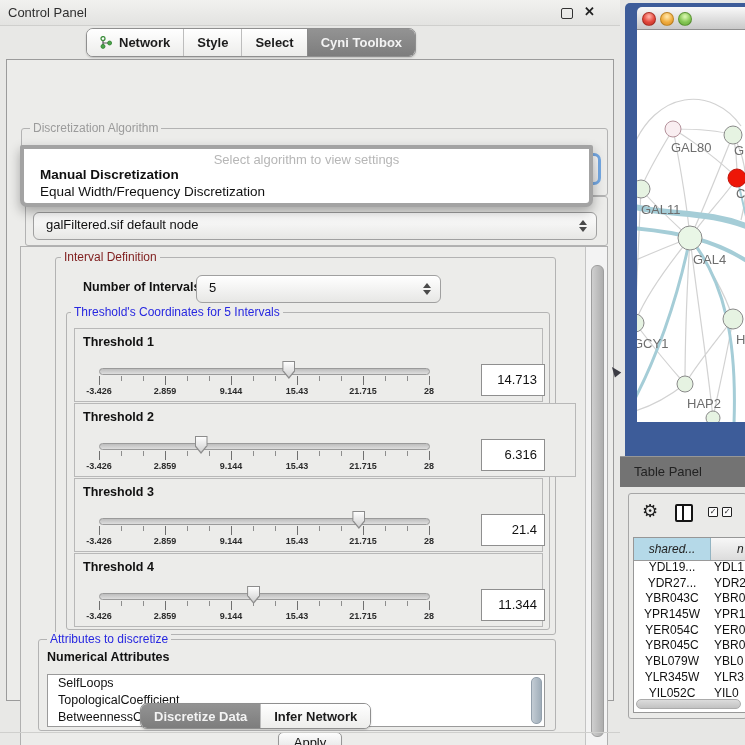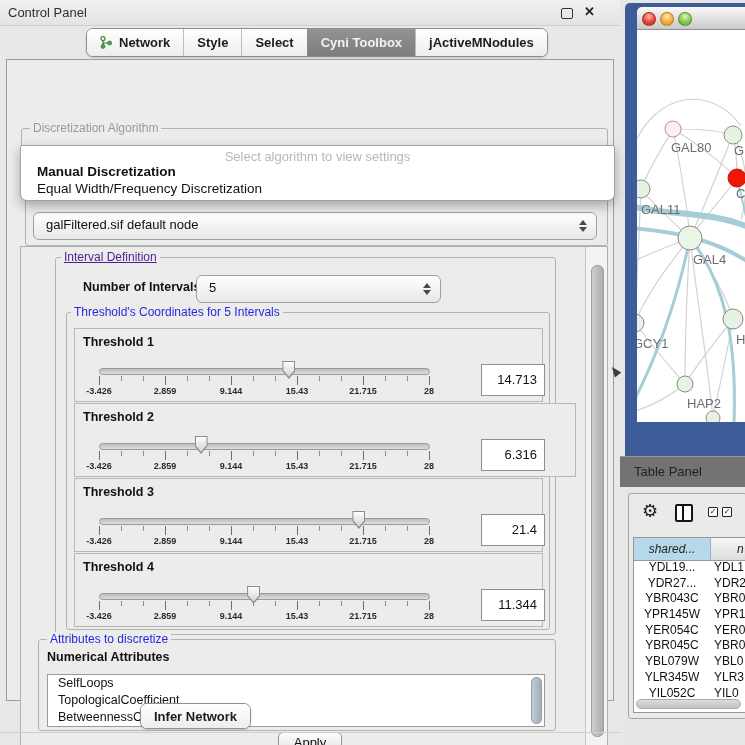--- a/index.html
+++ b/index.html
@@ -45,38 +45,38 @@
   .combo .val{position:absolute;left:12px;top:0;line-height:24px;font-size:13px;color:#111;}
   .spinner{position:absolute;right:9px;top:50%;transform:translateY(-50%);
            display:flex;flex-direction:column;gap:2px;}
   .sp-up{width:0;height:0;border-left:4px solid transparent;border-right:4px solid transparent;
          border-bottom:5px solid #4a4a4a;}
   .sp-dn{width:0;height:0;border-left:4px solid transparent;border-right:4px solid transparent;
          border-top:5px solid #4a4a4a;}
   #td-combo{left:7px;top:15px;width:562px;height:26px;}
 
   
-  #popup{left:13px;top:85px;width:565px;height:54px;background:#ffffff;border:1px solid #a3a3a3;
-         border-radius:2px 2px 7px 7px;box-shadow:0 5px 12px rgba(0,0,0,.30);z-index:60;padding-left:28px;}
+  #popup{left:13px;top:85px;width:565px;height:54px;background:#ffffff;border:4px solid #a3a3a3;
+         border-radius:2px 2px 7px 7px;box-shadow:0 5px 12px rgba(0,0,0,.30);z-index:60;}
   #popup .p-prompt{position:absolute;left:0;right:0;top:3px;text-align:center;
                    font-size:13px;color:#b6b6b6;}
   #popup .p-opt{position:absolute;left:16px;font-size:13.5px;color:#111;white-space:nowrap;}
   #popup .p-opt.b{font-weight:bold;top:18px;}
   #popup .p-opt.r{top:35px;}
 
   
   #scrollpane{left:13px;top:186px;width:586px;height:512px;border:1px solid #b0b0b0;background:#ececea;}
   #vscroll{position:absolute;right:0;top:0;width:21px;height:510px;background:#f3f3f3;
            border-left:1px solid #c4c4c4;}
   #vscroll .thumb{position:absolute;left:5px;top:18px;width:11px;height:662px;max-height:470px;
                   border:1px solid #9e9e9e;border-radius:6px;
                   background:linear-gradient(90deg,#cwhite,#ababab);background:linear-gradient(90deg,#cfcfcf,#adadad);}
 
   #interval-group{left:34px;top:10px;width:499px;height:376px;}
-  #interval-group > .group-title{color:#4c1d95;left:5px;text-decoration:underline;}
+  #interval-group > .group-title{color:#7f1d1d;left:5px;}
   #noi-label{left:27px;top:22px;font-size:12.5px;font-weight:bold;color:#111;}
   #noi-combo{left:140px;top:17px;width:243px;height:26px;}
   #coords-group{left:10px;top:54px;width:482px;height:316px;}
   #coords-group > .group-title{color:#2727e0;left:4px;}
 
   .tpanel{position:absolute;left:7px;width:467px;height:72px;border:1px solid #b8b8b8;background:#ececea;}
   .tpanel .tlabel{position:absolute;left:8px;top:6px;font-size:12.5px;font-weight:bold;color:#111;}
   .track{position:absolute;left:24px;top:39px;width:329px;height:5px;border:1px solid #9a9a9a;
          border-radius:4px;background:linear-gradient(#bdbdbd,#dedede);}
   .ticks-minor{position:absolute;left:24px;top:47px;width:331px;height:5px;
@@ -177,23 +177,20 @@
     </div>
     <div class="tab">
       <span>Style</span>
     </div>
     <div class="tab">
       <span>Select</span>
     </div>
     <div class="tab active">
       <span>Cyni Toolbox</span>
     </div>
-    <div class="tab">
-      <span>jActiveMNodules</span>
-    </div>
   </div>
 
   <div class="abs" id="content-box">
 
     <div class="group" id="disc-group">
       <span class="group-title">Discretization Algorithm</span>
       <div class="abs" id="algo-combo"></div>
     </div>
 
     <div class="group" id="tabledata-group">
@@ -312,20 +309,23 @@
     </div>
 
     <div class="abs" id="popup">
       <div class="p-prompt">Select algorithm to view settings</div>
       <div class="p-opt b">Manual Discretization</div>
       <div class="p-opt r">Equal Width/Frequency Discretization</div>
     </div>
   </div>
 
   <div class="abs tabstrip" id="tabstrip-bottom">
+    <div class="tab active">
+      <span>Discretize Data</span>
+    </div>
     <div class="tab">
       <span>Infer Network</span>
     </div>
   </div>
   <div class="abs" id="bottom-rule"></div>
 
   <div class="abs" id="right-bg"></div>
 
   <div class="abs" id="net-frame">
     <div class="abs" id="net-titlebar">

